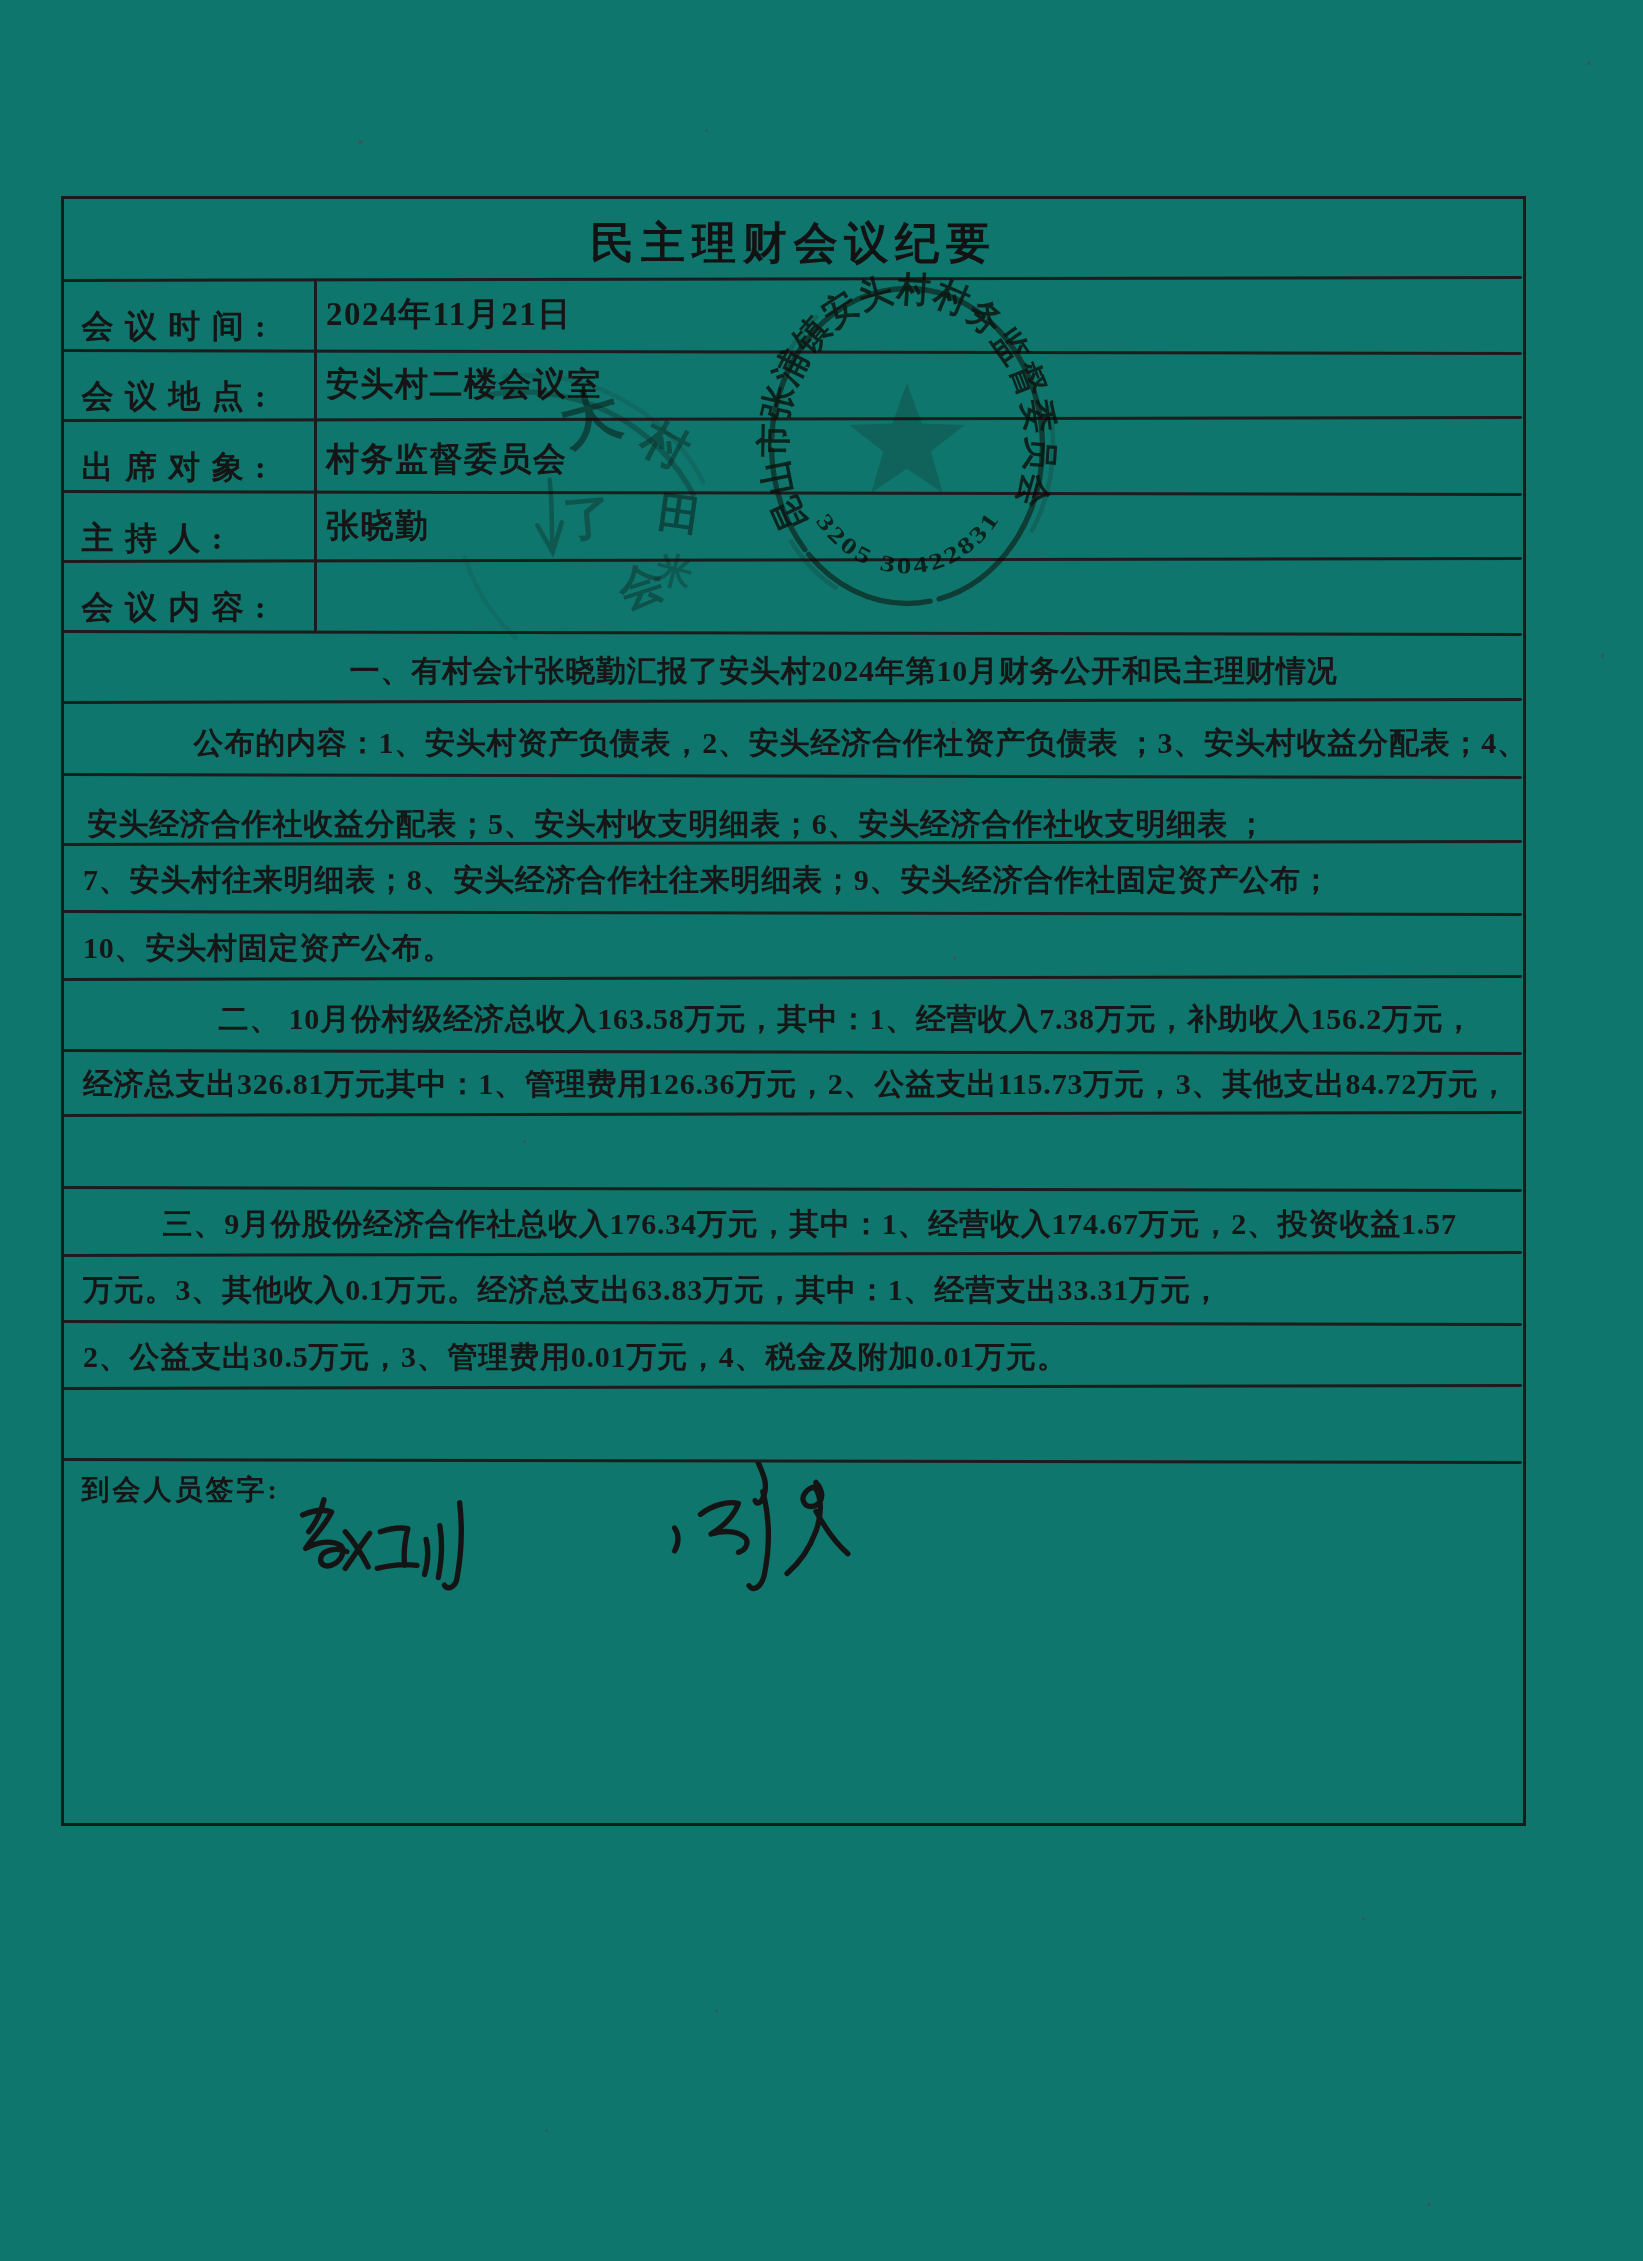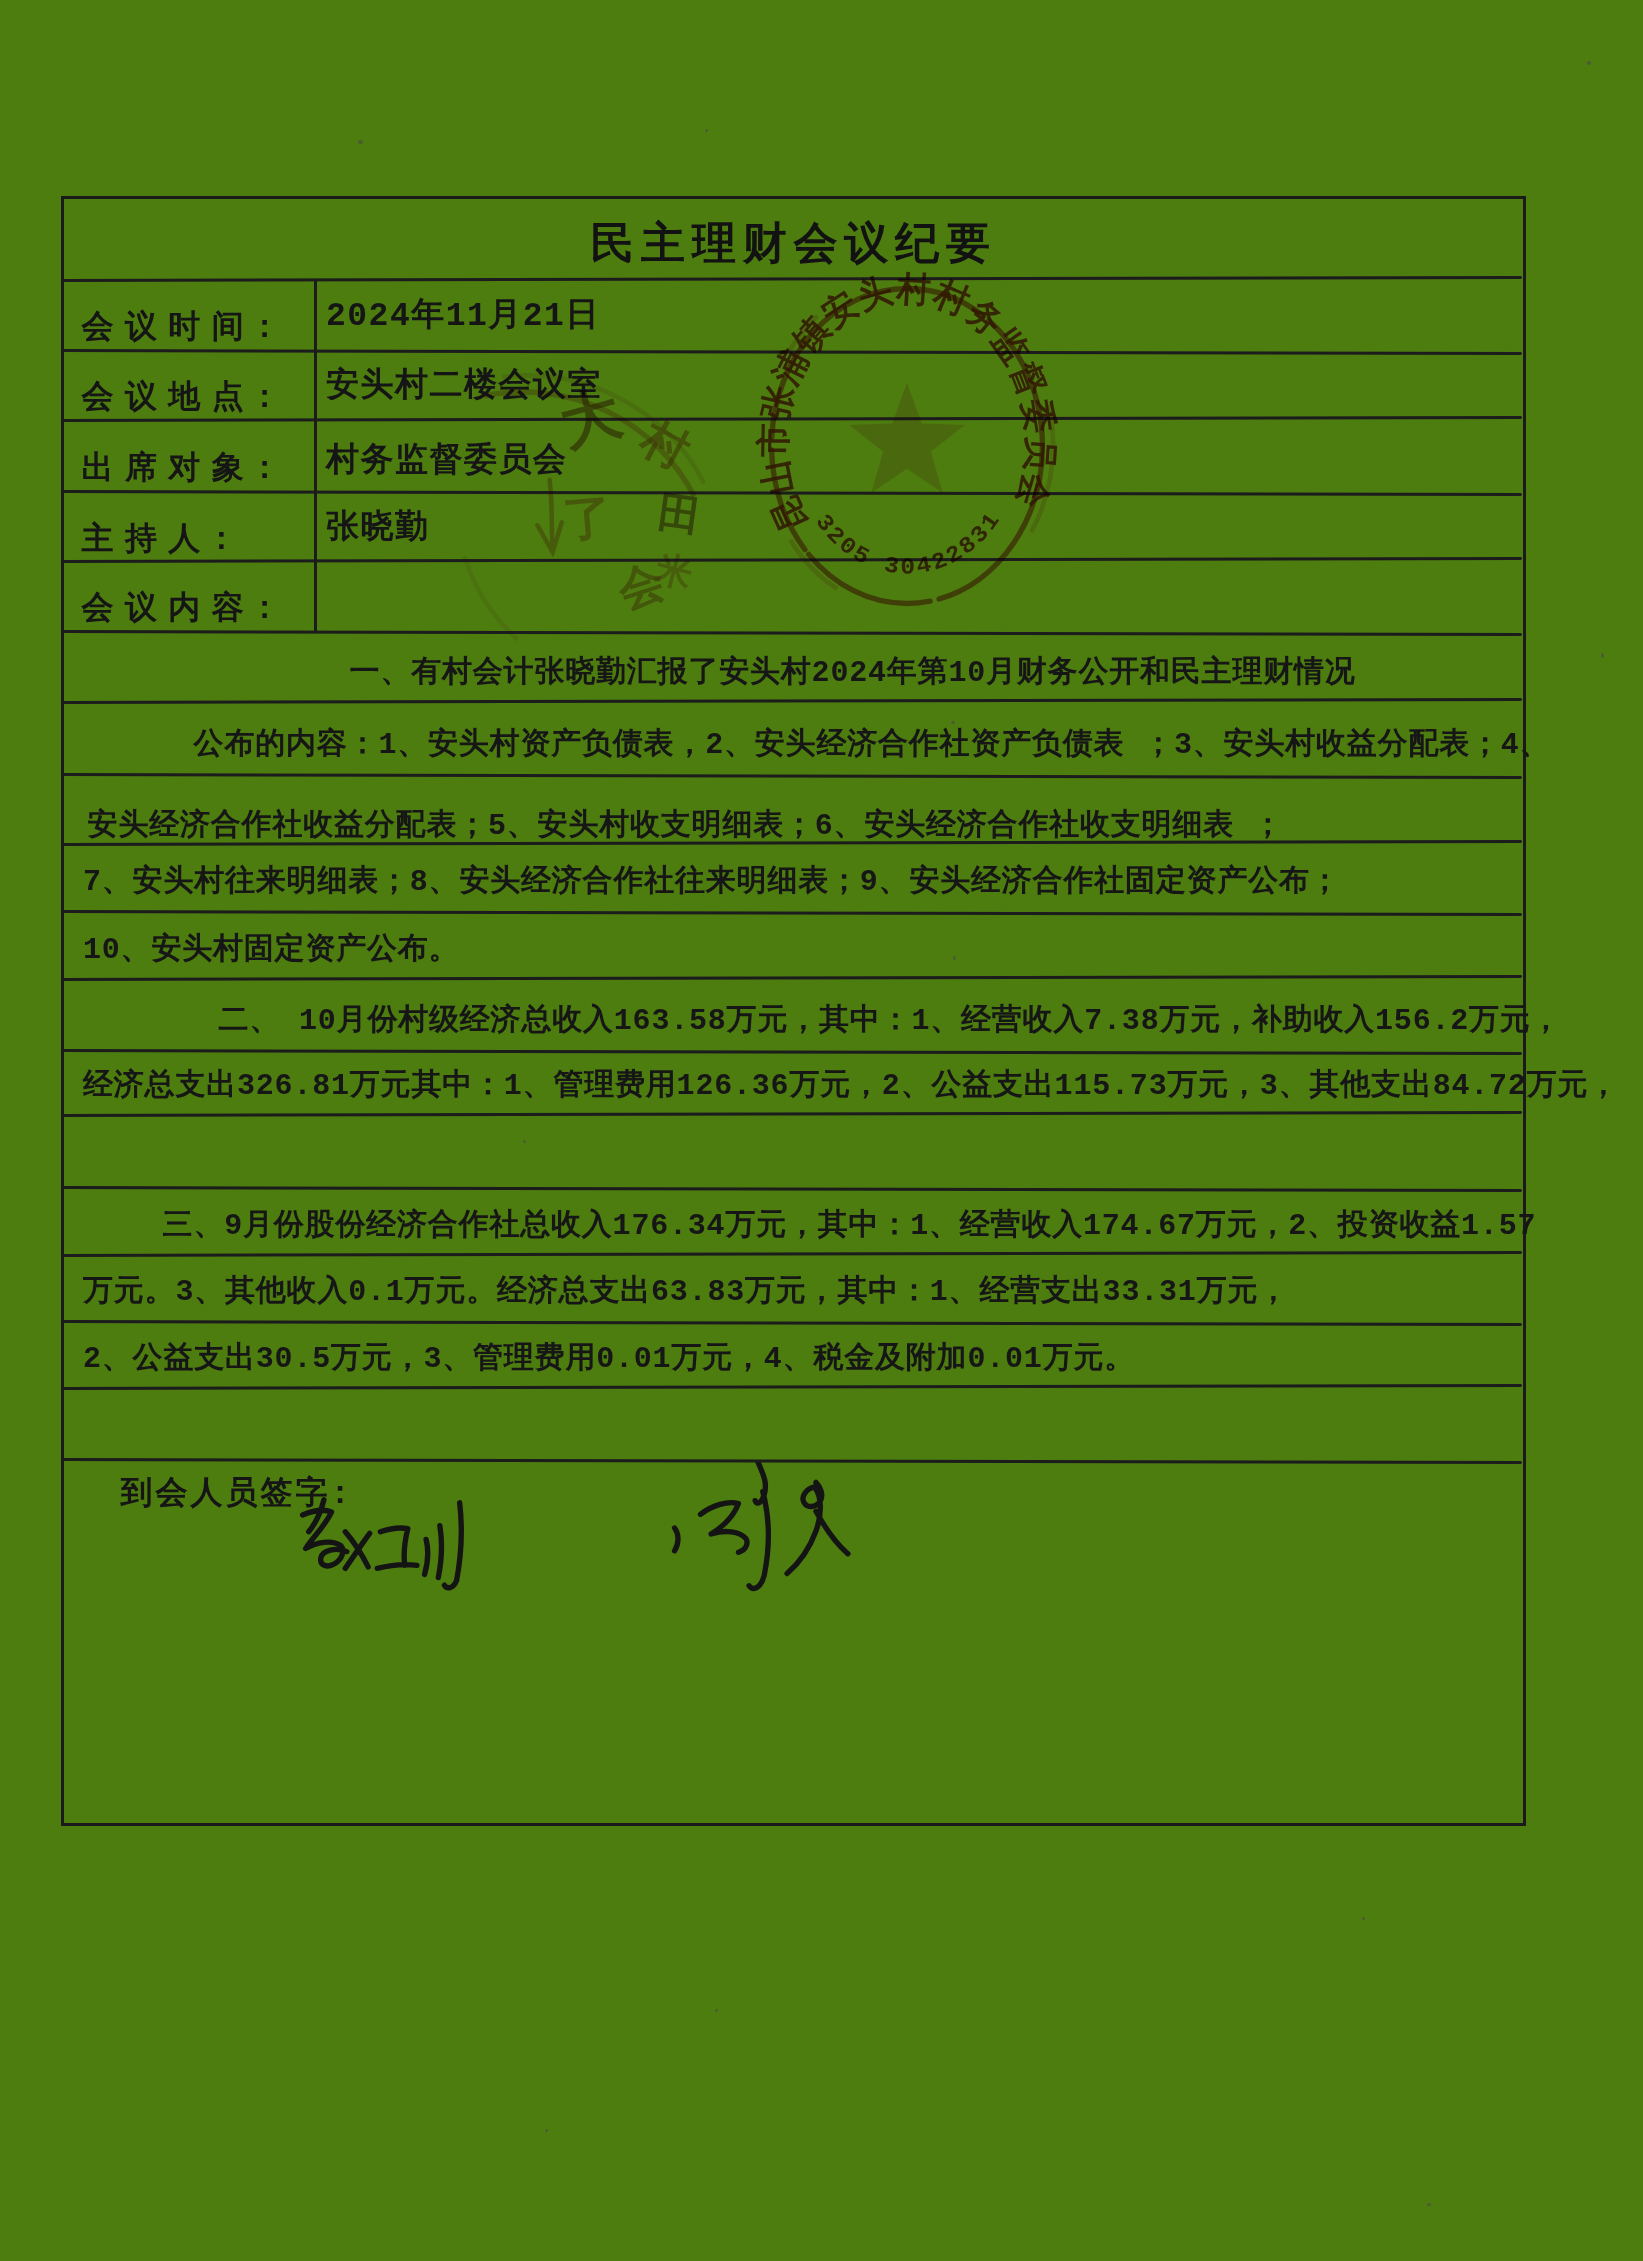--- a/index.html
+++ b/index.html
@@ -1,21 +1,21 @@
 <!DOCTYPE html>
 <html style="font-size:12px"><head>
 <meta charset="utf-8">
 <style>
   html,body{margin:0;padding:0;background:#e8e8e8;}
   #page{
     position:relative;
     width:1643px;height:2261px;
-    background:#4d7c0f;
+    background:#0f766e;
     overflow:hidden;
-    font-family:Liberation Mono, monospace;
+    font-family:Liberation Serif, serif;
     color:#171717;
     text-align:right;
   }
   
   #frame{
     position:absolute;left:61px;top:196px;
     width:1465px;height:1630px;
     border:3.8px solid #1a1a1a;
     box-sizing:border-box;
     background:transparent;
@@ -53,21 +53,21 @@
   }
   .body-row{
     position:absolute;left:7.6px;width:1449px;
     display:flex;align-items:flex-end;
     padding-bottom:9px;box-sizing:border-box;
     font-size:30px;font-weight:700;letter-spacing:0.8px;color:#161616;
     white-space:nowrap;
   }
   #sig-label{
     position:absolute;left:17.5px;top:1272px;
-    font-size:32px;font-weight:700;letter-spacing:3px;color:#151515;margin-left:39px;
+    font-size:28px;font-weight:700;letter-spacing:3px;color:#151515;
   }
   .sig{position:absolute;}
   .sig path{stroke:#141414;stroke-width:7;fill:none;stroke-linecap:round;stroke-linejoin:round;}
   
   #seal-main{position:absolute;left:732px;top:267px;mix-blend-mode:multiply;}
   #seal-faint{position:absolute;left:411px;top:297px;mix-blend-mode:multiply;}
   .speck{position:absolute;border-radius:50%;background:#4a4a4a;opacity:.6;}
 </style>
 </head>
 <body>

